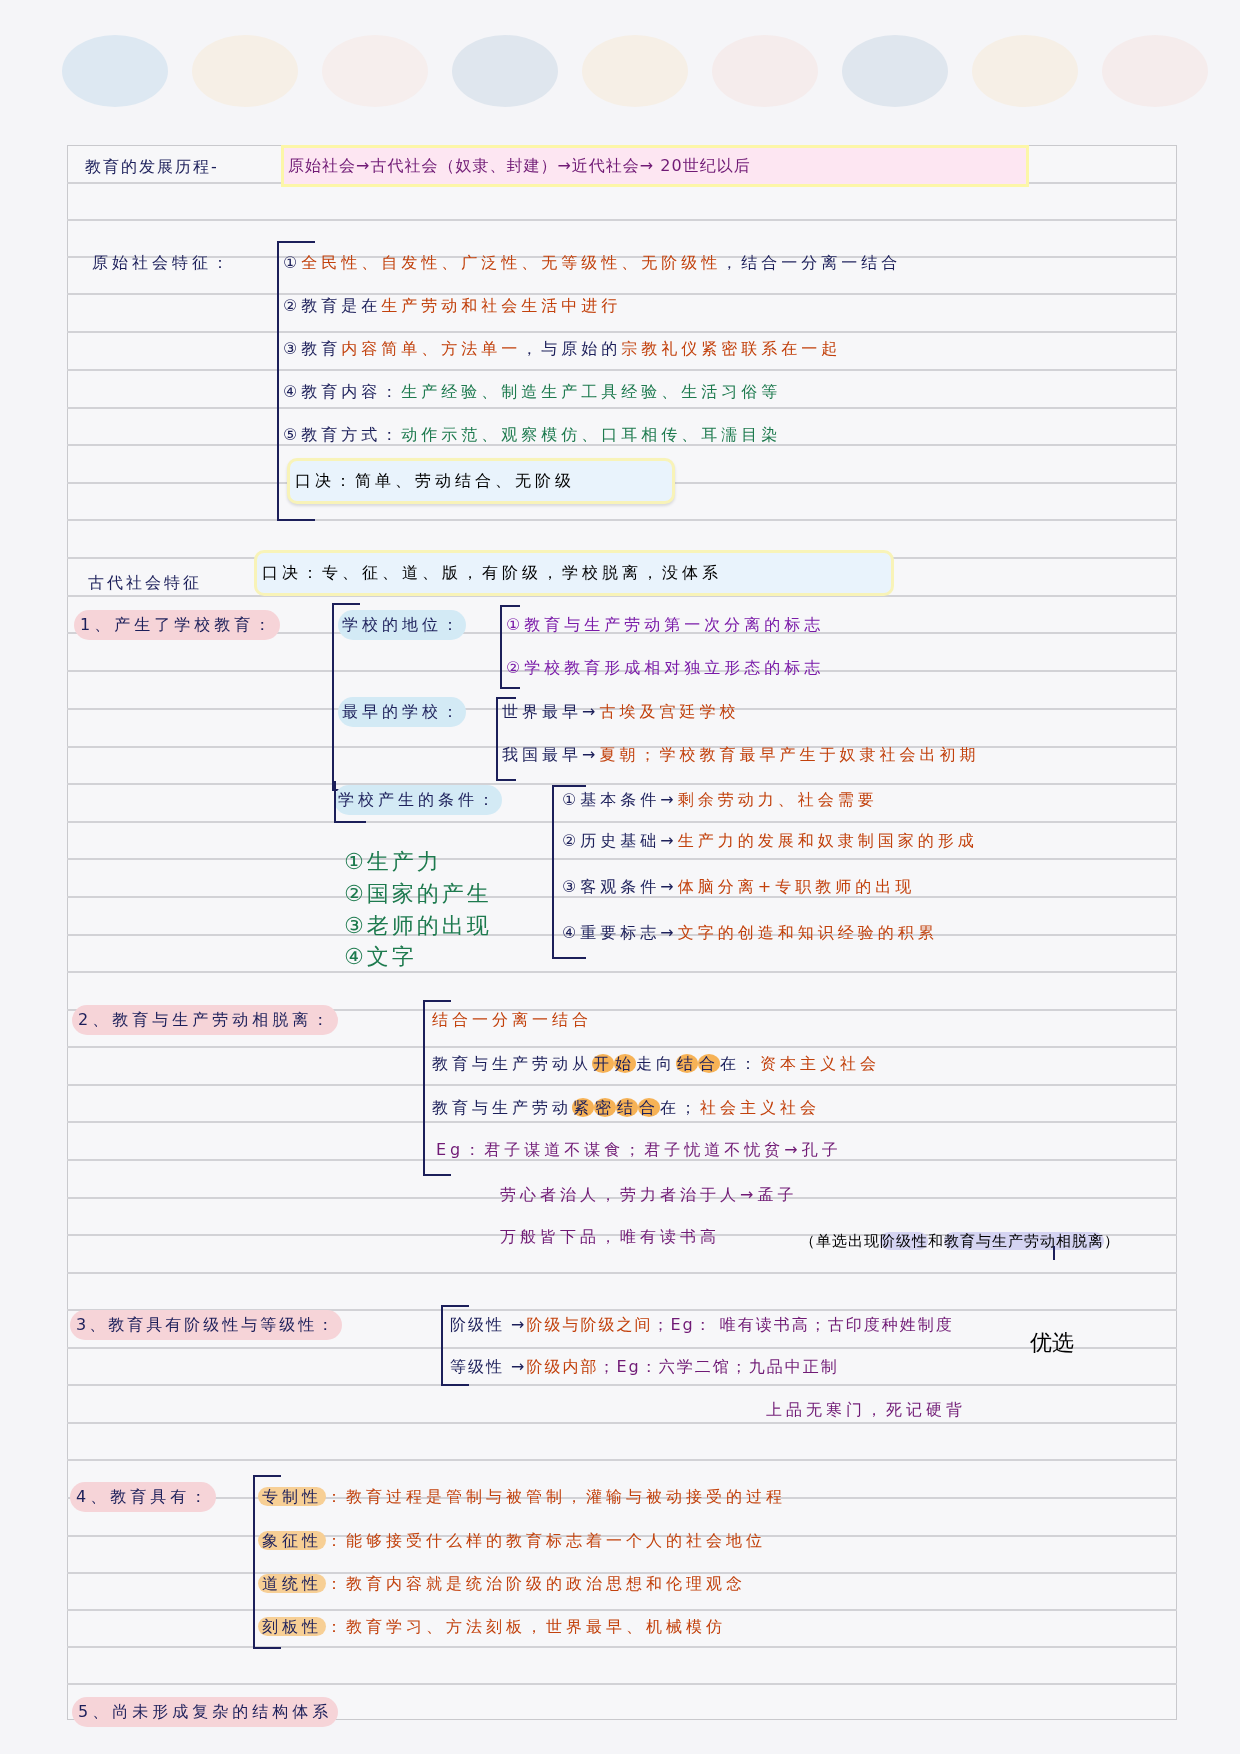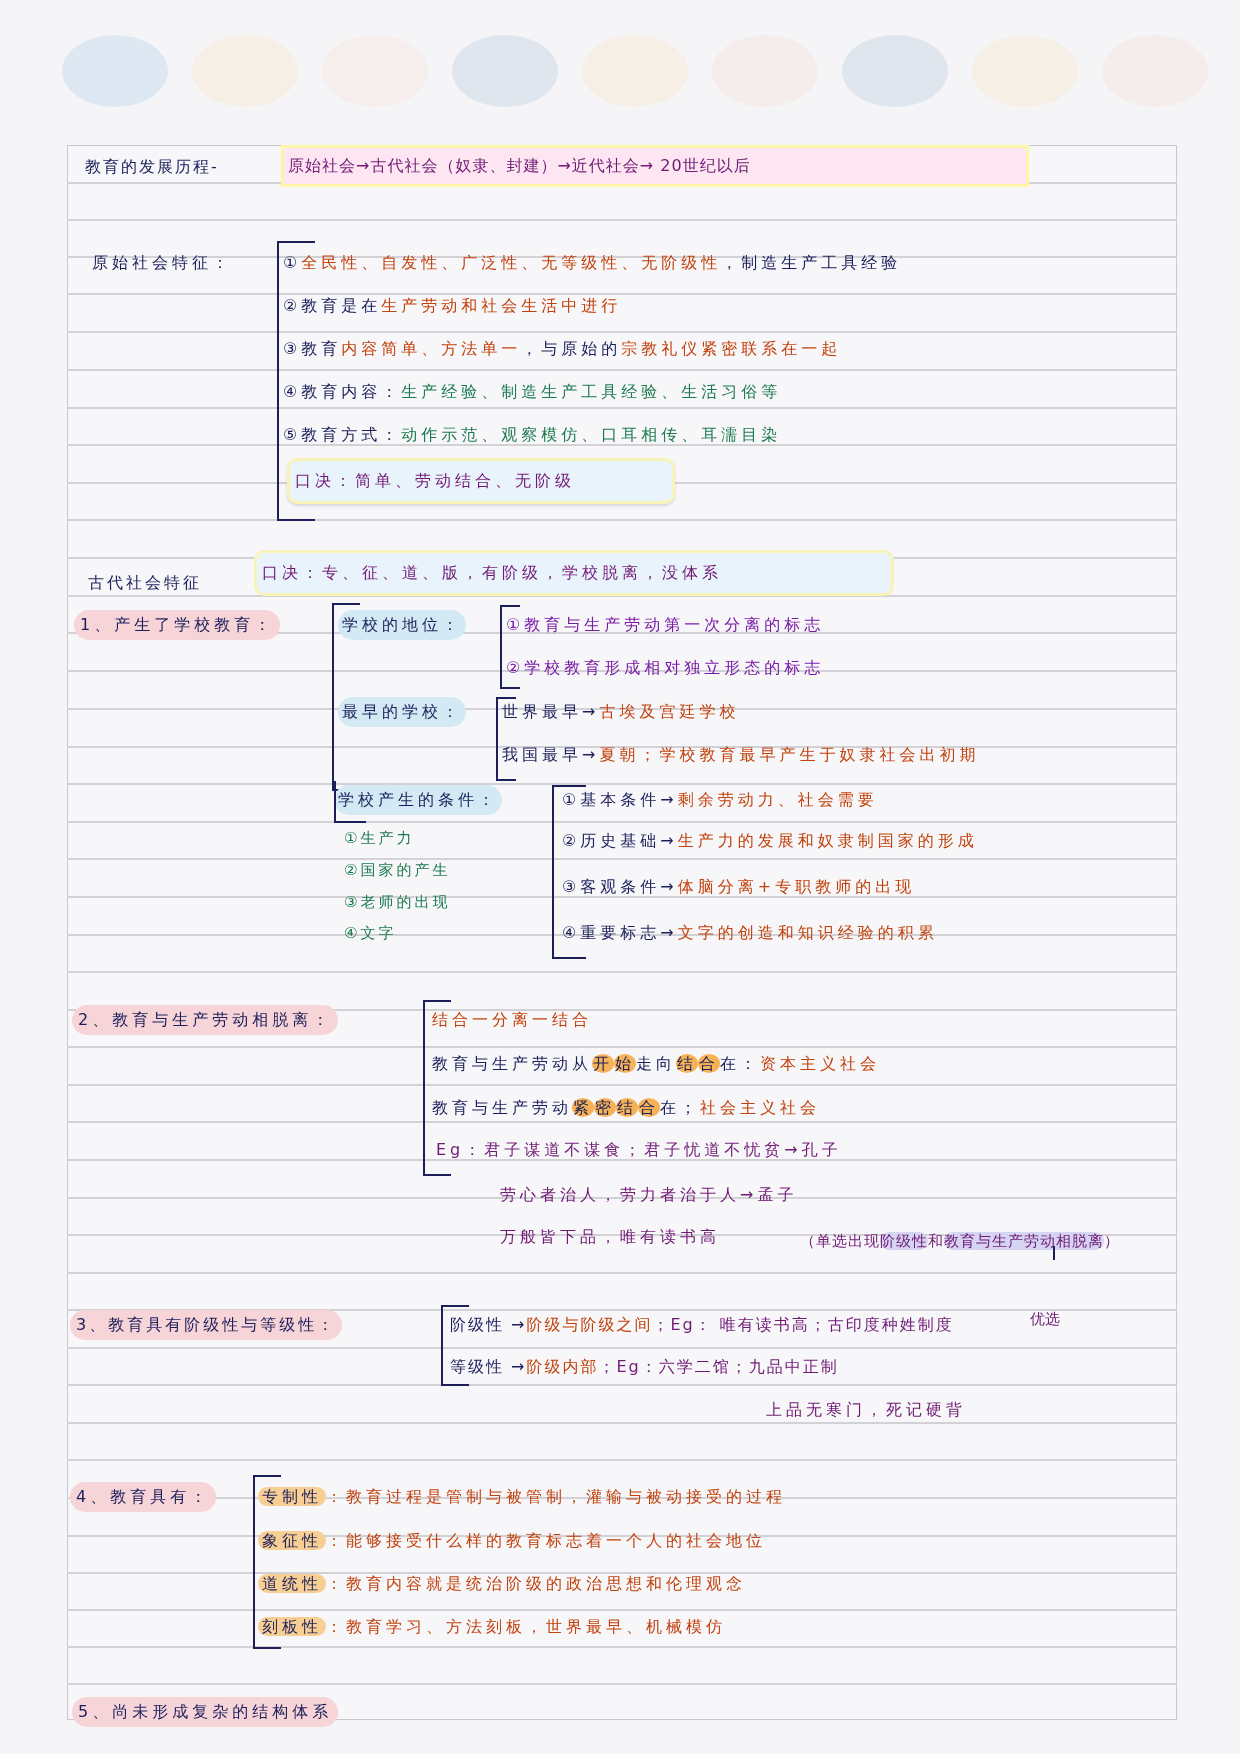--- a/index.html
+++ b/index.html
@@ -10,27 +10,27 @@
     color:#1c1f5a;
   }
   .oval { position:absolute; top:35px; width:106px; height:72px; border-radius:50%; }
   .page {
     position:absolute; left:67px; top:145px; width:1110px; height:1575px;
     border:1px solid #c9c9cd; box-sizing:border-box;
     background: #f7f7f9;
   }
   .rule { position:absolute; left:67px; width:1110px; height:2px; background:#d2d2d6; }
   .t { position:absolute; white-space:nowrap; font-size:16px; letter-spacing:4px; line-height:30px; }
-  .s { font-size:15px; letter-spacing:3px; }
+  .s { font-size:22px; letter-spacing:3px;margin-top:24px; }
   .xs { font-size:15px; letter-spacing:1px; }
   .navy { color:#1c1f5a; }
   .mag { color:#c2410c; }
   .grn { color:#1d7a4e; }
   .blu { color:#701a75; }
-  .red { color:#701a75; }
+  .red { color:#000000; }
   .pur { color:#7a1aa8; }
   .hl-pink { background:#f6d4d8; border-radius:16px; padding:0 6px; }
   .hl-blue { background:#d3eaf5; border-radius:16px; padding:0 4px; }
   .hl-orange { background:#f7cf95; border-radius:14px; padding:0 4px; }
   .dot { background:#f6b256; border-radius:50%; padding:0 1px; }
   .hl-lav { background:#d5d4f2; border-radius:12px; }
   .box-yellow {
     position:absolute; background:#fde6f2; border:3px solid #fcf6a8; box-sizing:border-box;
   }
   .box-tip {
@@ -101,21 +101,21 @@
 </div>
 
 <div class="t navy" style="left:85px;top:152px;letter-spacing:2px">教育的发展历程-</div>
 <div class="box-yellow" style="left:281px;top:145px;width:748px;height:42px"></div>
 <div class="t blu" style="left:288px;top:151px;letter-spacing:1px">原始社会→古代社会（奴隶、封建）→近代社会→ 20世纪以后</div>
 
 <div class="t navy" style="left:92px;top:248px">原始社会特征：</div>
 <div class="br" style="left:277px;top:241px;width:36px;height:276px"></div>
 
 <div class="t" style="left:283px;top:248px">
-  <span class="navy">①</span><span class="mag">全民性、自发性、广泛性、无等级性、无阶级性</span><span class="navy">，制造生产工具经验</span>
+  <span class="navy">①</span><span class="mag">全民性、自发性、广泛性、无等级性、无阶级性</span><span class="navy">，结合一分离一结合</span>
 </div>
 <div class="t" style="left:283px;top:291px">
   <span class="navy">②</span><span class="navy">教育是在</span><span class="mag">生产劳动和社会生活中进行</span>
 </div>
 <div class="t" style="left:283px;top:334px">
   <span class="navy">③</span><span class="navy">教育</span><span class="mag">内容简单、方法单一</span><span class="navy">，与原始的</span><span class="mag">宗教礼仪紧密联系在一起</span>
 </div>
 <div class="t" style="left:283px;top:377px">
   <span class="navy">④</span><span class="navy">教育内容：</span><span class="grn">生产经验、制造生产工具经验、生活习俗等</span>
 </div>

